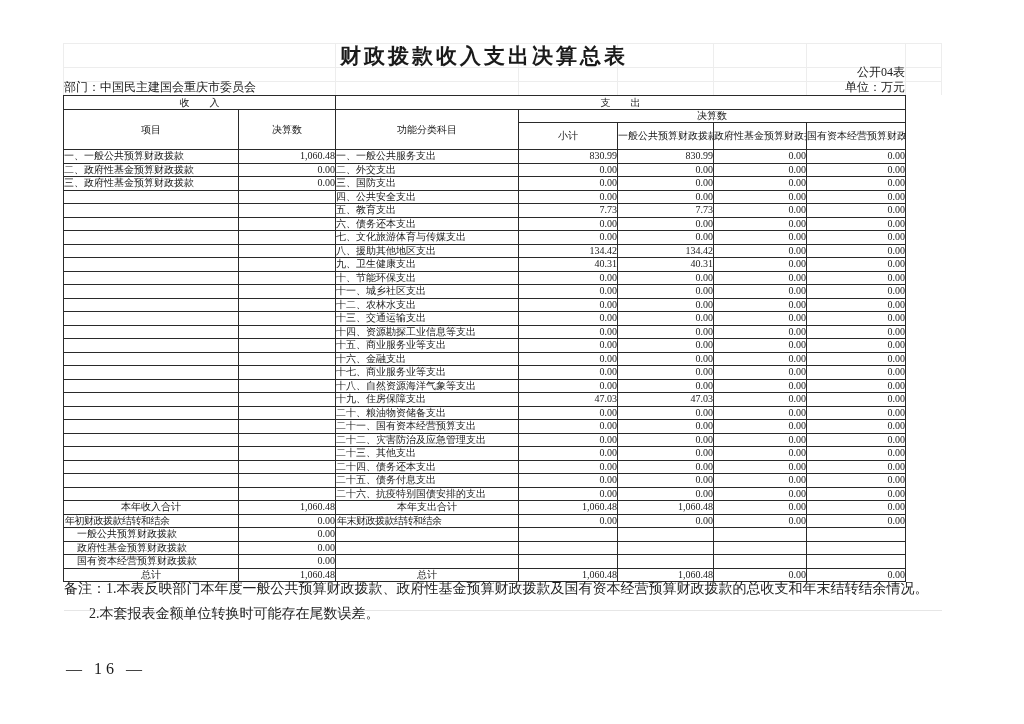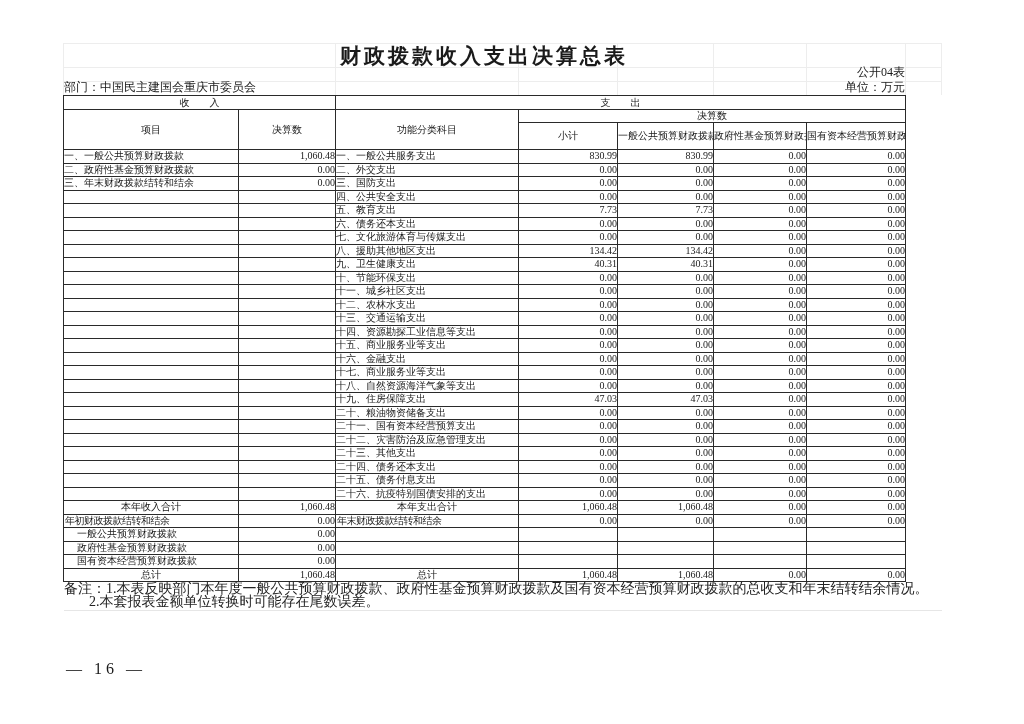--- a/index.html
+++ b/index.html
@@ -37,21 +37,21 @@
   tbody tr { height:13.5px; }
   td.lbl { text-align:left; padding-left:2px; }
   td.num { text-align:right; padding-right:3px; }
   .row-total .lbl { text-align:center; padding-left:0; }
   .row-sub .c-in { padding-left:13px; }
   .row-carryover .lbl { padding-left:1px; letter-spacing:-0.5px;margin-left:14px; }
   .notes {
     position:absolute; top:582px; left:1px; width:878px; height:29px;
     font-size:14px; line-height:13px; border-bottom:1px solid #e6e6e6; color:#222;
   }
-  .notes .n2 { padding-left:25px; }
+  .notes .n2 { padding-left:25px;margin-top:12px; }
   .page-num {
     position:absolute; left:66px; top:660px; font-size:16px; letter-spacing:4px;
   }
 </style>
 </head>
 <body>
 
 <div class="sheet">
   <div class="content">
 
@@ -113,21 +113,21 @@
           <tr class="row-item">
     <td class="lbl c-in">二、政府性基金预算财政拨款</td>
     <td class="num">0.00</td>
     <td class="lbl c-ex">二、外交支出</td>
     <td class="num">0.00</td>
     <td class="num">0.00</td>
     <td class="num">0.00</td>
     <td class="num">0.00</td>
   </tr>
           <tr class="row-item">
-    <td class="lbl c-in">三、年末财政拨款结转和结余</td>
+    <td class="lbl c-in">三、政府性基金预算财政拨款</td>
     <td class="num">0.00</td>
     <td class="lbl c-ex">三、国防支出</td>
     <td class="num">0.00</td>
     <td class="num">0.00</td>
     <td class="num">0.00</td>
     <td class="num">0.00</td>
   </tr>
           <tr class="row-item">
     <td class="lbl c-in"></td>
     <td class="num"></td>

